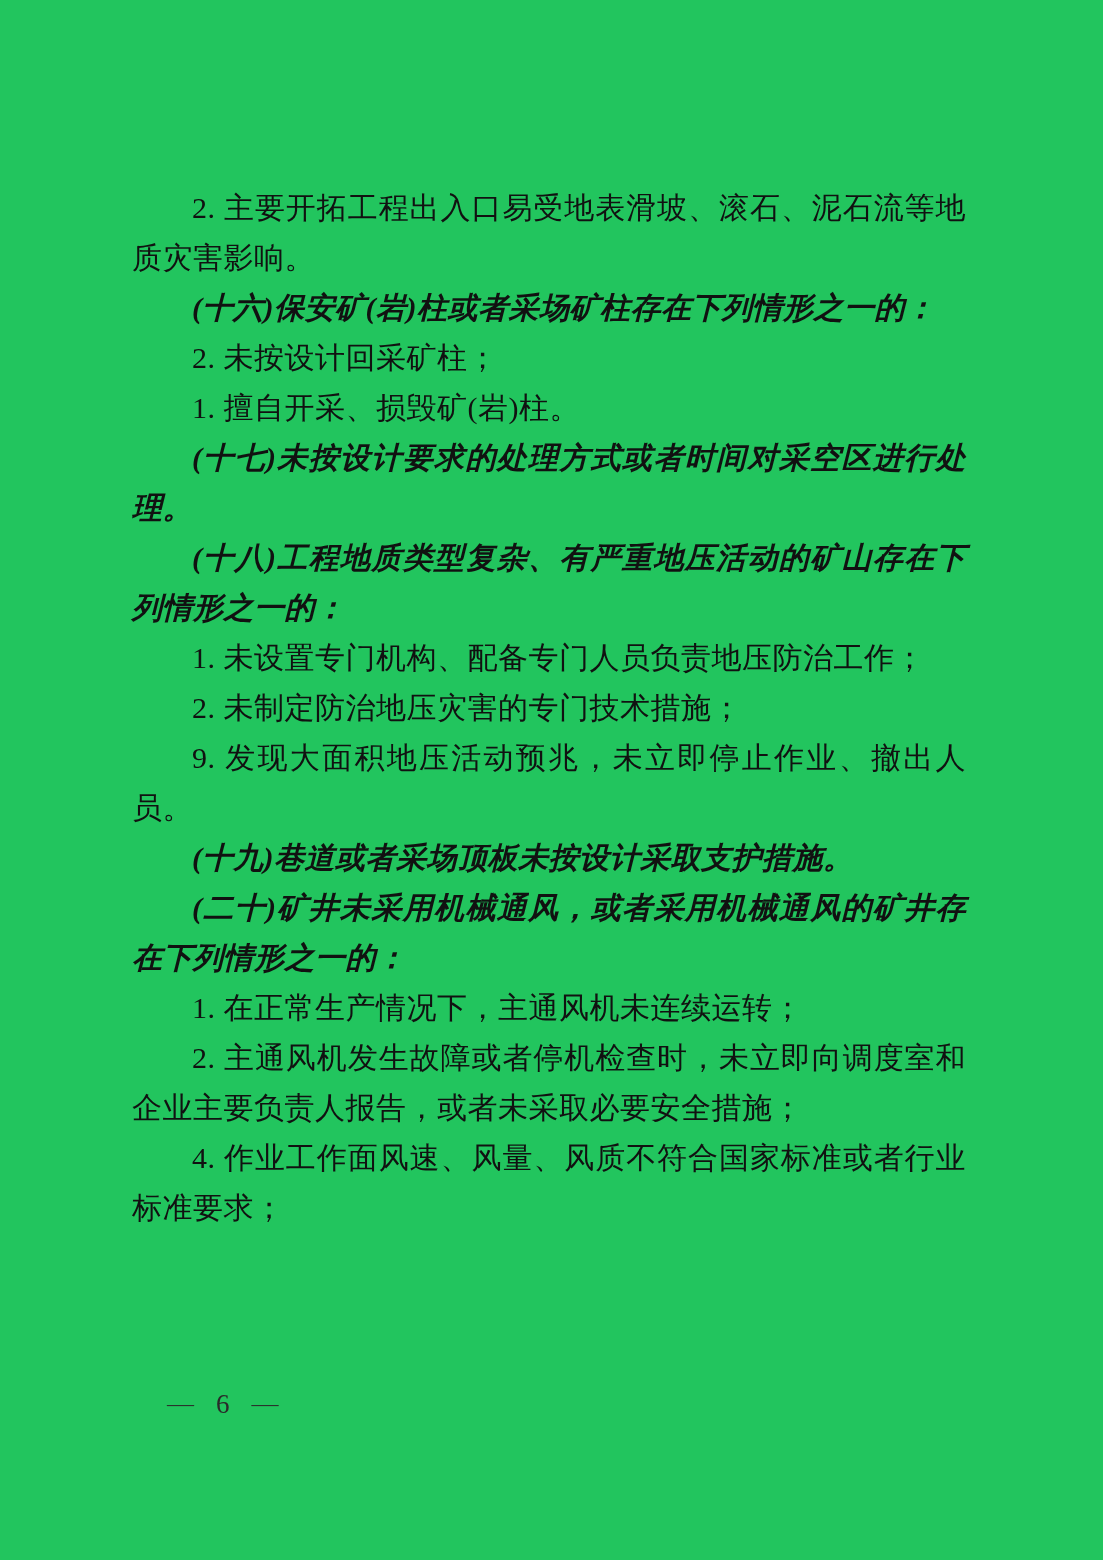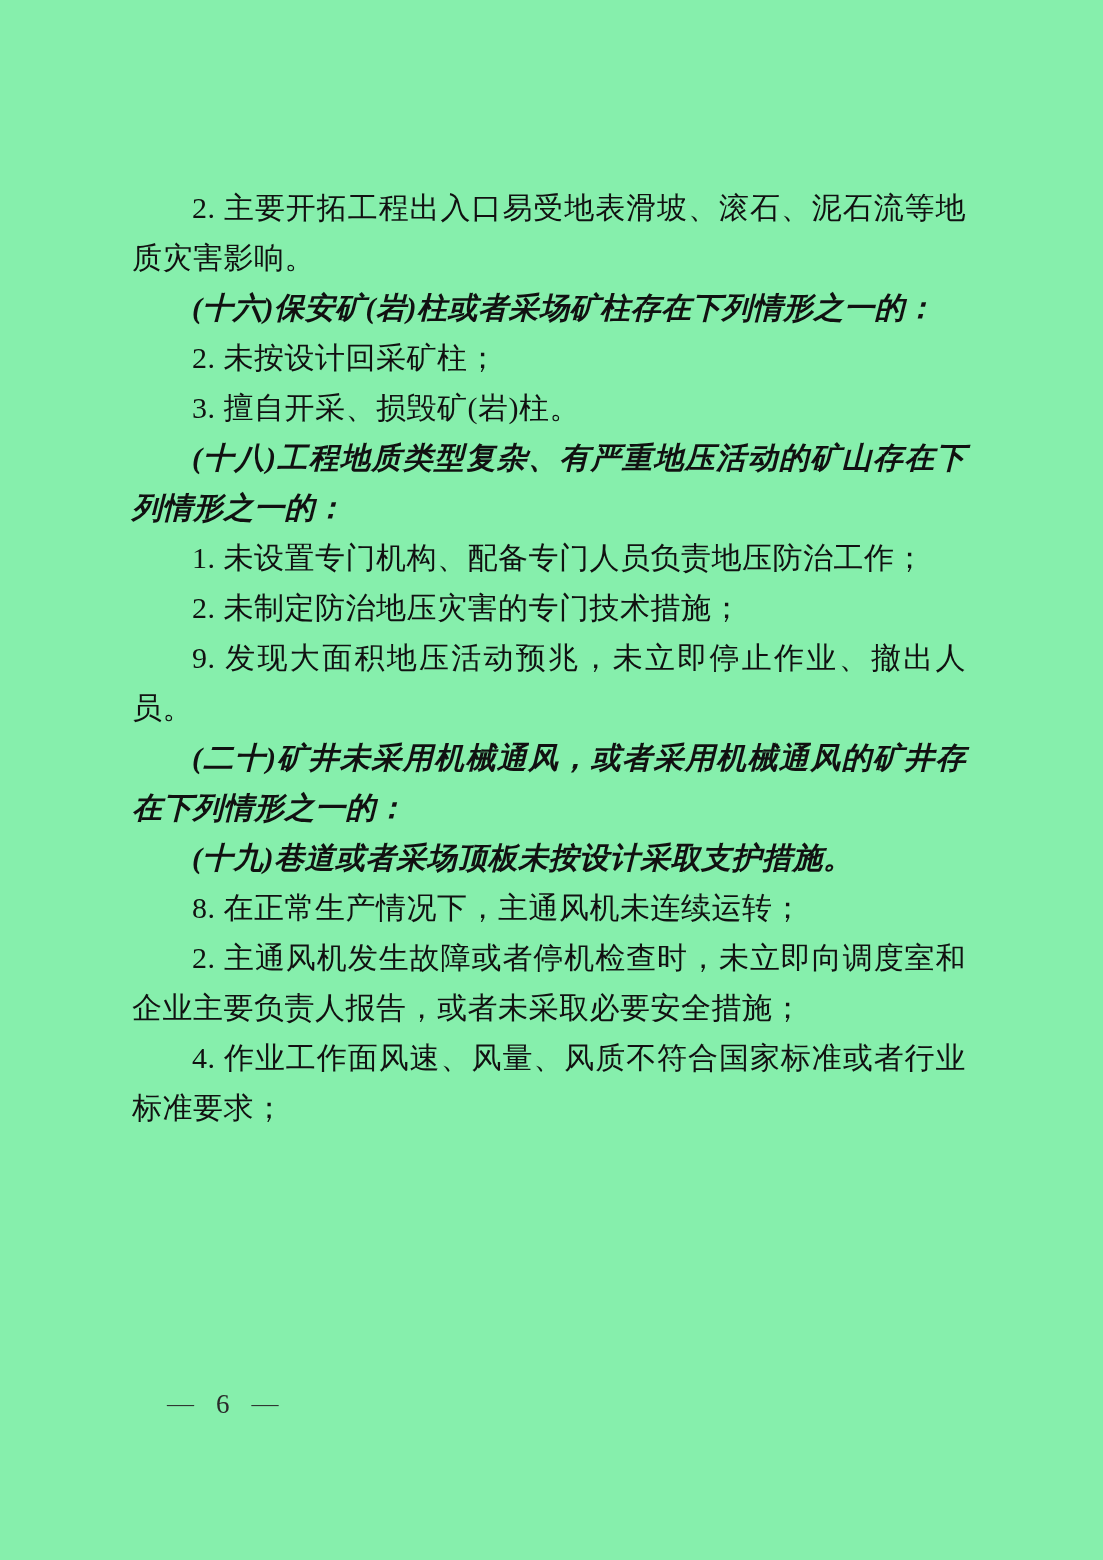--- a/index.html
+++ b/index.html
@@ -5,21 +5,21 @@
   html, body { margin: 0; padding: 0; }
   body {
     width: 1103px; height: 1560px;
     background: #ffffff;
     font-family: "Liberation Serif", "DejaVu Serif", serif;
     position: relative;
     overflow: hidden;
   }
   .page {
     position: absolute; inset: 0;
-    background: #86efac;
+    background: #22c55e;
   }
   .content {
     position: absolute;
     left: 132px; top: 183px;
     width: 834px;
     font-size: 30px;
     line-height: 50px;
     color: #111111;
     text-align: justify;
   }
@@ -45,28 +45,29 @@
   .footer .dash { transform: scaleY(0.8); }
 </style>
 </head>
 <body>
 
 <div class="page">
   <div class="content" id="content">
       <p class="para body">2. 主要开拓工程出入口易受地表滑坡、滚石、泥石流等地质灾害影响。</p>
       <p class="para heading">(十六)保安矿(岩)柱或者采场矿柱存在下列情形之一的：</p>
       <p class="para body">2. 未按设计回采矿柱；</p>
-      <p class="para body">3. 擅自开采、损毁矿(岩)柱。</p>
+      <p class="para body">1. 擅自开采、损毁矿(岩)柱。</p>
+      <p class="para heading">(十七)未按设计要求的处理方式或者时间对采空区进行处理。</p>
       <p class="para heading">(十八)工程地质类型复杂、有严重地压活动的矿山存在下列情形之一的：</p>
       <p class="para body">1. 未设置专门机构、配备专门人员负责地压防治工作；</p>
       <p class="para body">2. 未制定防治地压灾害的专门技术措施；</p>
       <p class="para body">9. 发现大面积地压活动预兆，未立即停止作业、撤出人员。</p>
+      <p class="para heading">(十九)巷道或者采场顶板未按设计采取支护措施。</p>
       <p class="para heading">(二十)矿井未采用机械通风，或者采用机械通风的矿井存在下列情形之一的：</p>
-      <p class="para heading">(十九)巷道或者采场顶板未按设计采取支护措施。</p>
-      <p class="para body">8. 在正常生产情况下，主通风机未连续运转；</p>
+      <p class="para body">1. 在正常生产情况下，主通风机未连续运转；</p>
       <p class="para body">2. 主通风机发生故障或者停机检查时，未立即向调度室和企业主要负责人报告，或者未采取必要安全措施；</p>
       <p class="para body">4. 作业工作面风速、风量、风质不符合国家标准或者行业标准要求；</p>
     </div>
   <div class="footer">
     <span class="dash">—</span>
     <span class="num">6</span>
     <span class="dash">—</span>
   </div>
 </div>
 

